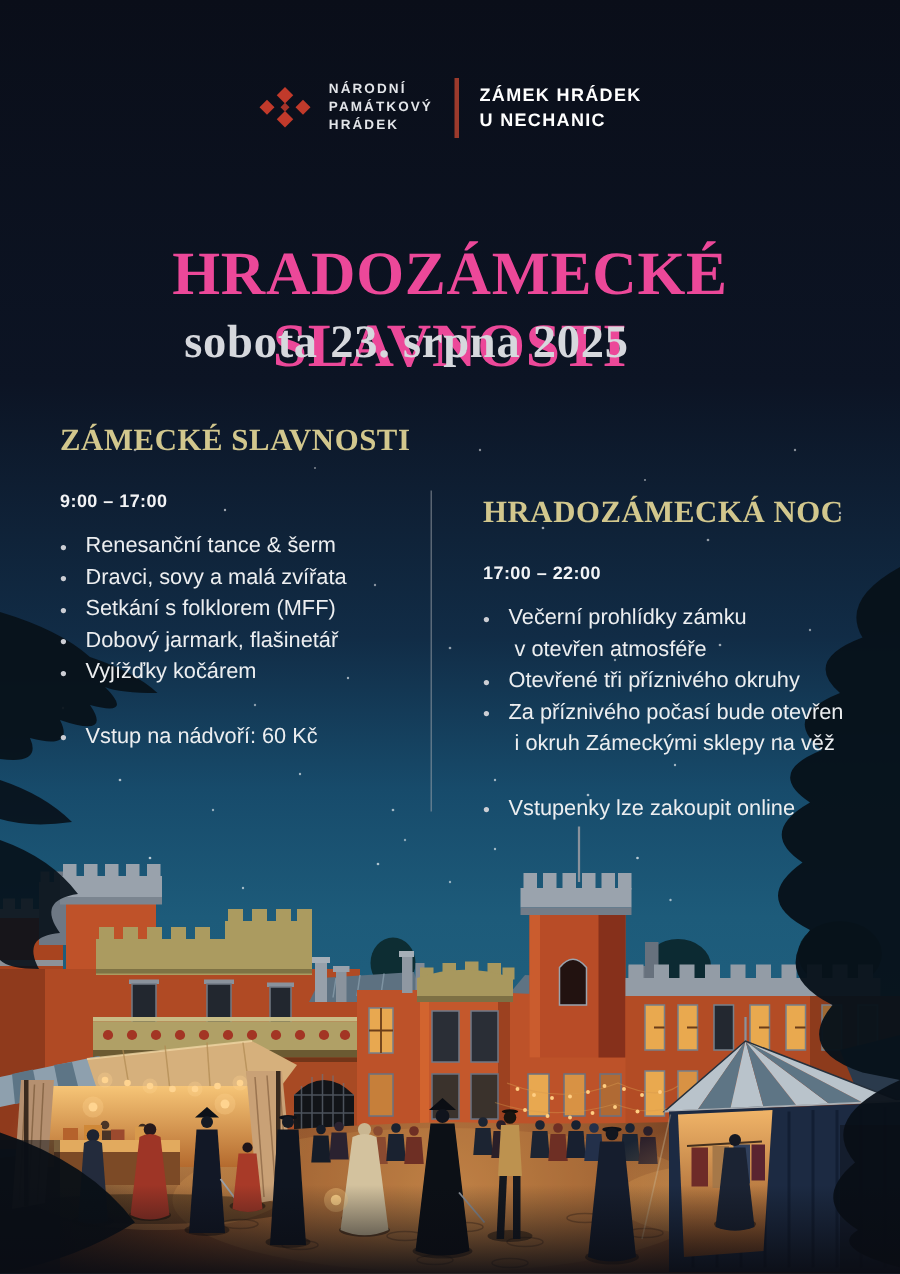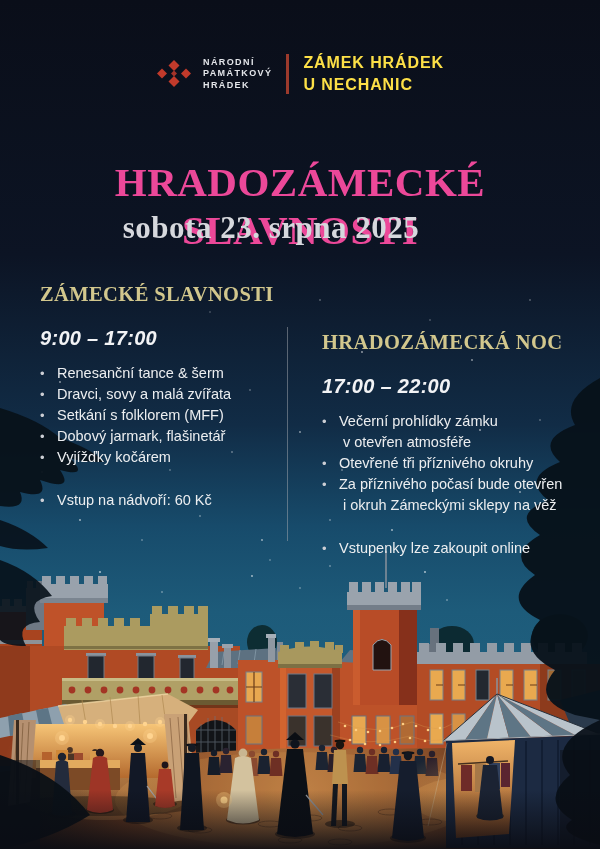--- a/index.html
+++ b/index.html
@@ -10,37 +10,37 @@
     -webkit-font-smoothing:antialiased;
   }
   .bg-svg{position:absolute;left:0;top:0;width:600px;height:849px;display:block;}
   .overlay{position:absolute;left:0;top:0;width:600px;height:849px;z-index:2;}
 
   
   .logo-row{position:absolute;top:52px;left:0;width:600px;display:flex;justify-content:center;align-items:center;gap:11px;}
   .npu-icon{width:36px;height:30px;flex:none;}
   .inst{font-size:9px;font-weight:bold;letter-spacing:1.4px;line-height:1.32;color:#e3e5e9;}
   .logo-divider{width:3px;height:40px;background:#9c3a2c;margin:0 3px;}
-  .site{font-size:16px;font-weight:bold;letter-spacing:.9px;line-height:1.4;color:#fde047;}
+  .site{font-size:12px;font-weight:bold;letter-spacing:.9px;line-height:1.4;color:#ffffff;}
 
   
   .title{position:absolute;top:131px;left:0;width:600px;text-align:center;
     font-family:"Liberation Serif",serif;font-weight:bold;font-size:41px;
     letter-spacing:.5px;color:#ec4899;}
   .date{position:absolute;top:210px;left:0;width:542px;text-align:center;
     font-family:"Liberation Serif",serif;font-weight:bold;font-size:31px;
     letter-spacing:.5px;color:#d6d8dd;}
 
   
   .cols{position:absolute;top:283px;left:40px;width:530px;display:flex;}
   .col{width:247px;}
   .col.right{flex:1;padding-left:34px;margin-top:48px;}
   .col h2{margin:0;font-family:"Liberation Serif",serif;font-weight:bold;
     font-size:20.5px;letter-spacing:.4px;color:#d2c78d;}
-  .time{margin-top:21px;font-size:20px;font-weight:bold;color:#f2f3f5;letter-spacing:.3px;font-style:italic;}
+  .time{margin-top:21px;font-size:12px;font-weight:bold;color:#f2f3f5;letter-spacing:.3px;}
   .bullets{margin-top:13px;}
   .bullet-row{display:flex;align-items:flex-start;line-height:21px;font-size:14.5px;color:#eceef0;}
   .bullet-row .dot{width:17px;flex:none;color:#ccced4;font-size:13px;}
   .bullet-row .btext{flex:1;}
   .bullet-row.cont .btext{padding-left:4px;}
   .note{margin-top:22px;}
   .vdivider{width:1px;background:rgba(165,170,175,.5);height:214px;margin-top:44px;flex:none;}
 </style>
 </head>
 <body>

